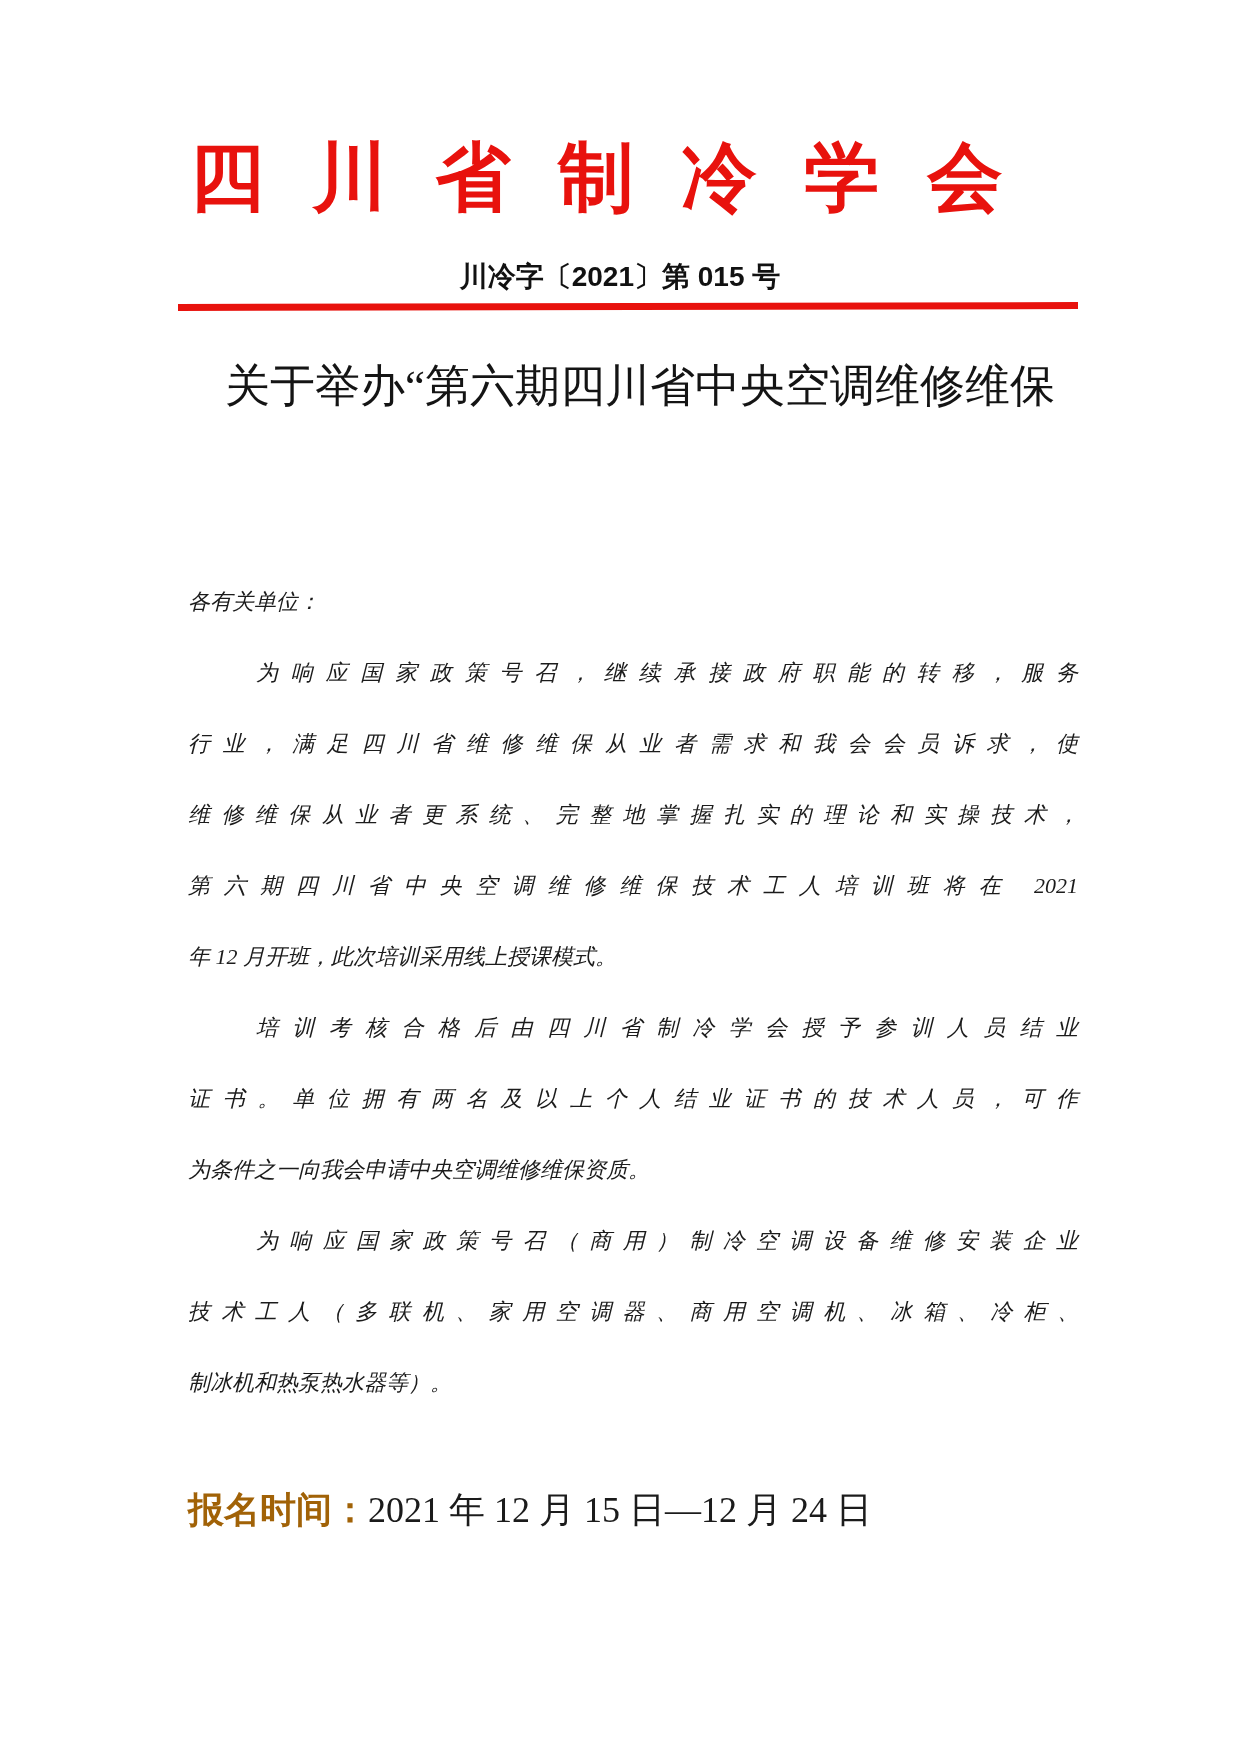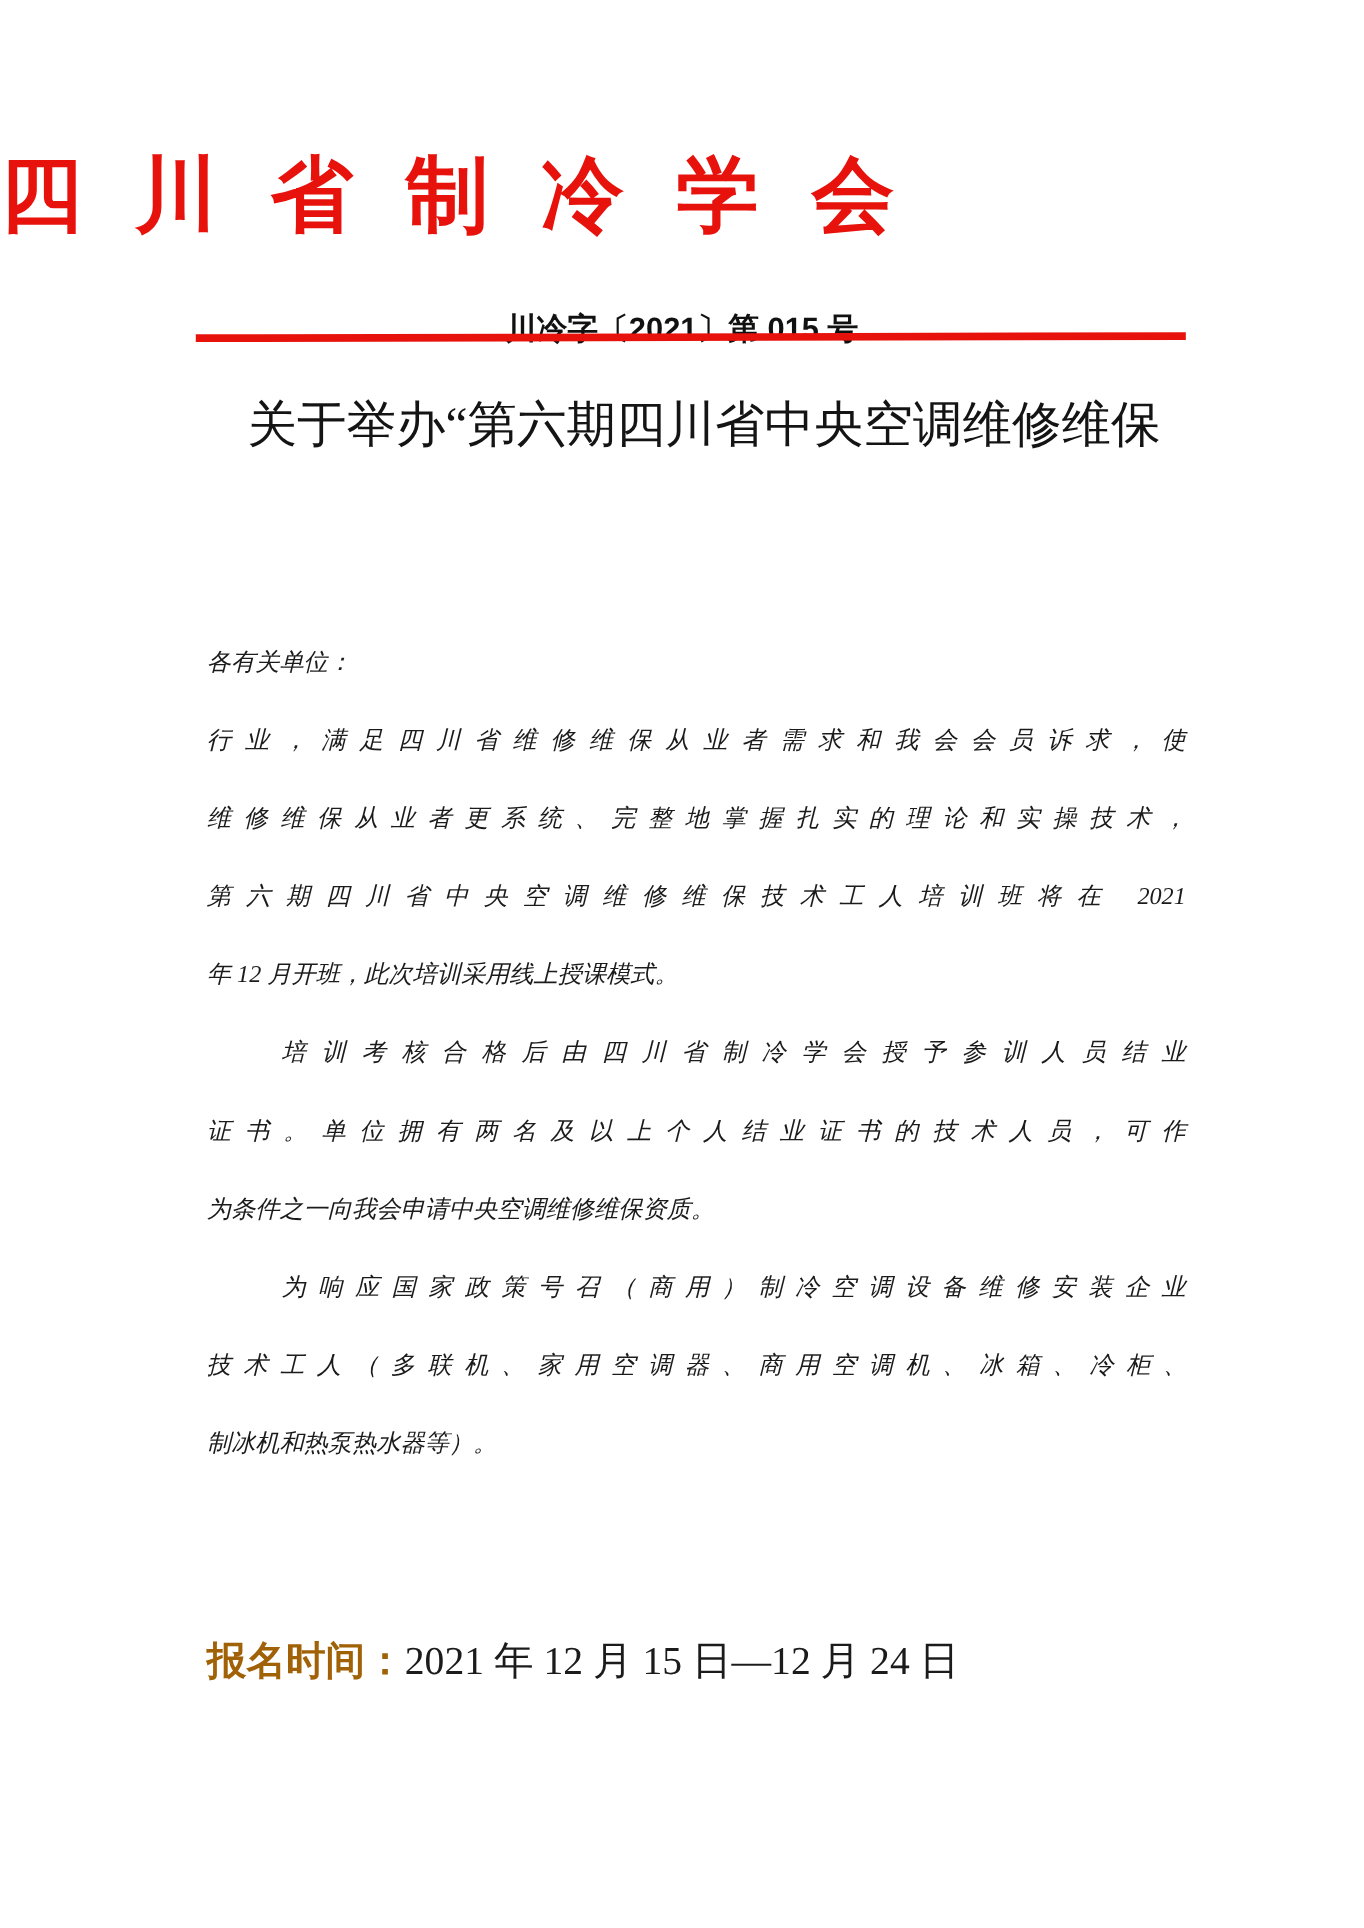--- a/index.html
+++ b/index.html
@@ -11,28 +11,29 @@
   body{
     width:1240px;height:1753px;
     background:#ffffff;
     position:relative;
     font-family:"Liberation Serif", serif;
     color:var(--text);
     overflow:hidden;
   }
   .org-name{
     position:absolute;top:128px;left:0;width:1240px;
+    text-align:center;
     font-size:75px;font-weight:bold;
     color:var(--red);
     letter-spacing:48px;
     box-sizing:border-box;
     white-space:nowrap;
   }
   .doc-no{
-    position:absolute;top:280px;left:0;width:1240px;
+    position:absolute;top:258px;left:0;width:1240px;
     text-align:center;
     font-family:"Liberation Sans", sans-serif;
     font-size:28px;font-weight:bold;color:#111;
     white-space:nowrap;
   }
   .red-rule{
     position:absolute;top:303px;left:178px;
     width:900px;height:7px;
     background:var(--red);
     transform:rotate(-0.12deg);
@@ -80,20 +81,21 @@
 <div class="doc-no">川冷字〔2021〕第 015 号</div>
 
 <div class="red-rule"></div>
 
 <h1 class="title">
   <span>关于举办“第六期四川省中央空调维修维保</span>
 </h1>
 
 <div class="body-block">
   <div class="line salutation">各有关单位：</div>
+  <div class="line indent just">为响应国家政策号召，继续承接政府职能的转移，服务</div>
   <div class="line just">行业，满足四川省维修维保从业者需求和我会会员诉求，使</div>
   <div class="line just tight">维修维保从业者更系统、完整地掌握扎实的理论和实操技术，</div>
   <div class="line just">第六期四川省中央空调维修维保技术工人培训班将在 2021</div>
   <div class="line">年 12 月开班，此次培训采用线上授课模式。</div>
   <div class="line indent just">培训考核合格后由四川省制冷学会授予参训人员结业</div>
   <div class="line just">证书。单位拥有两名及以上个人结业证书的技术人员，可作</div>
   <div class="line">为条件之一向我会申请中央空调维修维保资质。</div>
   <div class="line indent just">为响应国家政策号召（商用）制冷空调设备维修安装企业</div>
   <div class="line just tight">技术工人（多联机、家用空调器、商用空调机、冰箱、冷柜、</div>
   <div class="line">制冰机和热泵热水器等）。</div>

